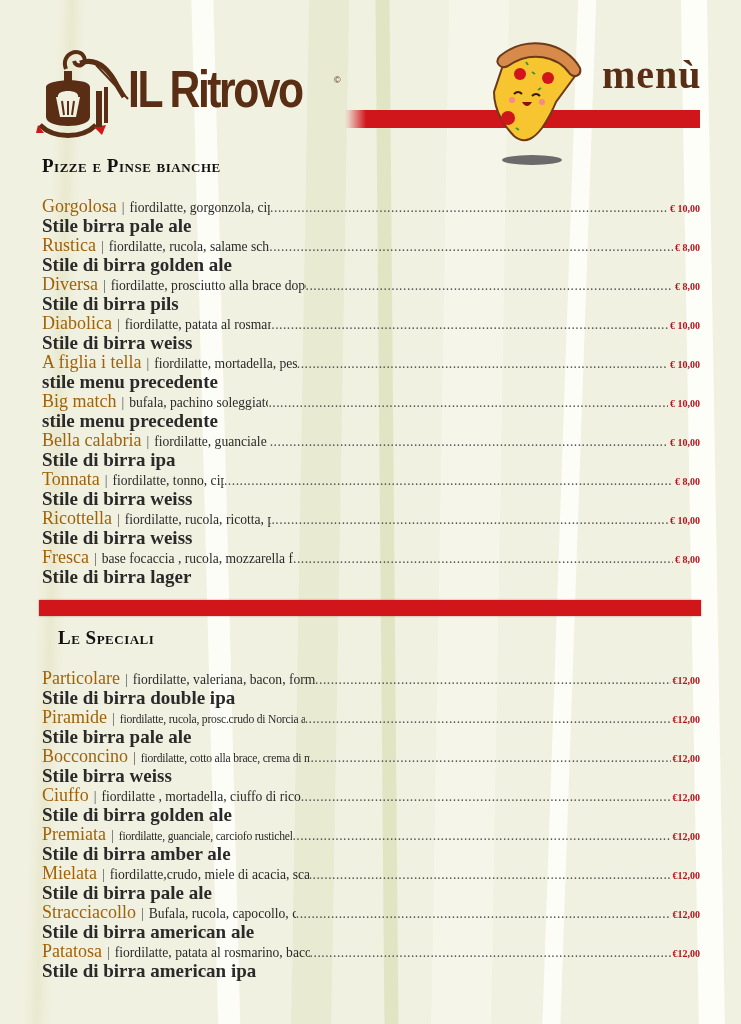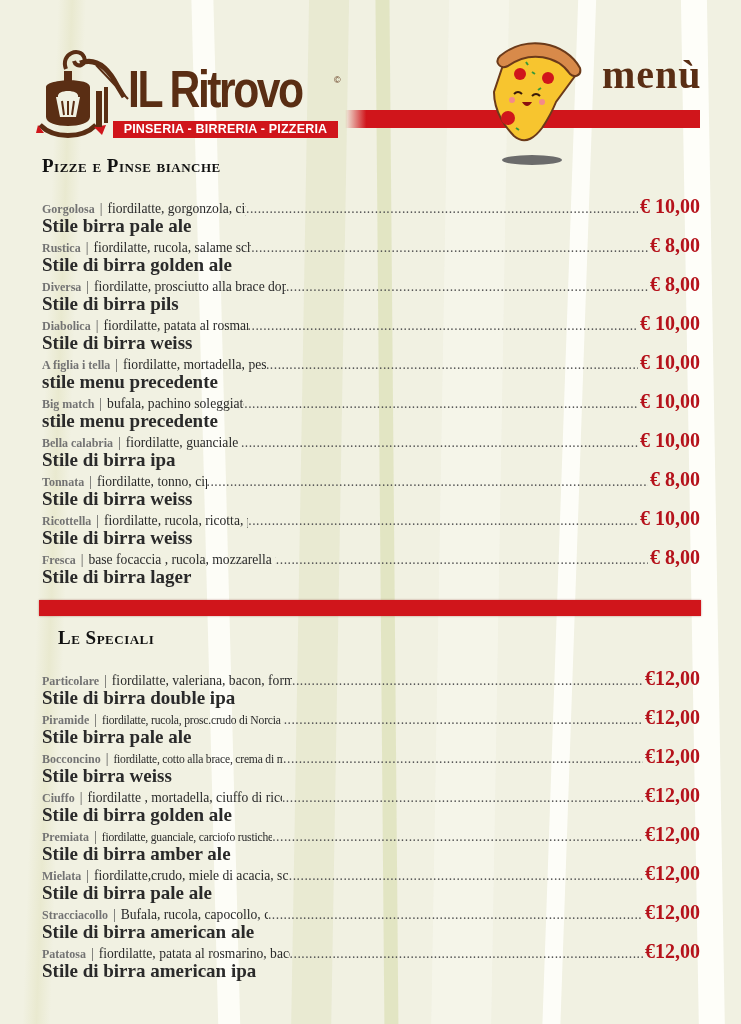--- a/index.html
+++ b/index.html
@@ -40,27 +40,27 @@
     position: absolute; left: 42px;
     font-family: "Liberation Serif", serif; font-weight: bold; color: #111;
     font-variant: small-caps; font-size: 19px; letter-spacing: 0.5px;
   }
   .items { position: absolute; left: 42px; width: 658px; }
   .item { height: 39px; position: relative; }
   .item-line {
     display: flex; align-items: baseline; height: 20px; white-space: nowrap;
     font-size: 13.6px; line-height: 20px; overflow: hidden;
   }
-  .item-name { color: #737373; font-weight: bold; font-size: 12px; flex: 0 0 auto; }
+  .item-name { color: #a16207; font-weight: normal; font-size: 18px; flex: 0 0 auto; }
   .item-sep { color: #555; margin: 0 5px; flex: 0 0 auto; }
   .item-desc { flex: 0 1 auto; overflow: hidden; color: #2a2a2a; }
   .item-desc.small { font-size: 11.6px; letter-spacing: -0.2px; }
   .dots { flex: 1 1 auto; overflow: hidden; color: #555; letter-spacing: 0.5px; min-width: 8px; }
   .dots::before { content: "............................................................................................................................................................................................................................................"; }
-  .item-price { color: #b5121b; font-weight: bold; font-size: 20px; flex: 0 0 auto; margin-left: 2px; }
+  .item-price { color: #b5121b; font-weight: bold; font-size: 10px; flex: 0 0 auto; margin-left: 2px; }
   .item-beer { font-size: 19px; line-height: 19px; color: #2a2a2a; font-weight: bold; }
   .divider-bar {
     position: absolute; left: 39px; top: 600px; width: 662px; height: 16px;
     background: #d0151b; box-shadow: 0 0 2px rgba(120,0,0,0.4);
   }
 </style>
 </head>
 <body>
 
 <div class="bg-stripes">
@@ -85,21 +85,20 @@
       <path d="M22 50 C 20 42, 44 42, 42 50" fill="#f1f1e2"></path>
       <path d="M26 54 L 28 68 M32 54 L 32 68 M38 54 L 36 68" stroke="#5a2e14" stroke-width="2"></path>
       <path d="M4 78 C 18 92, 46 92, 60 78" fill="none" stroke="#5a2e14" stroke-width="5"></path>
       <path d="M2 78 L 8 86 L 0 86 Z" fill="#d0151b"></path>
       <path d="M58 80 L 70 78 L 66 88 Z" fill="#d0151b"></path>
       <path d="M60 44 L 66 44 L 66 80 L 60 80 Z" fill="#5a2e14"></path>
       <path d="M68 40 L 72 40 L 72 76 L 68 76 Z" fill="#5a2e14"></path>
     </svg>
     <div class="logo-title">IL Ritrovo</div>
     <div class="logo-copyright">©</div>
-    <div class="logo-banner">PINSERIA - BIRRERIA - PIZZERIA</div>
   </div>
 
   <div class="red-bar-top"></div>
 
   <svg class="pizza" viewBox="0 0 100 140">
     <ellipse cx="46" cy="128" rx="30" ry="5" fill="#6b6b6b"></ellipse>
     <path d="M18 30 C 40 10, 80 20, 92 40 L 70 70 C 66 80, 60 90, 56 96 C 50 104, 40 114, 28 104 C 20 96, 8 80, 8 60 Z" fill="#f7c52f" stroke="#6b3a1a" stroke-width="2"></path>
     <path d="M14 24 C 40 2, 80 10, 94 36 C 96 44, 88 46, 84 42 C 72 24, 44 18, 22 34 C 14 38, 8 30, 14 24 Z" fill="#d88a4a" stroke="#6b3a1a" stroke-width="2"></path>
     <circle cx="34" cy="42" r="6" fill="#d0151b"></circle>
     <circle cx="62" cy="46" r="6" fill="#d0151b"></circle>

